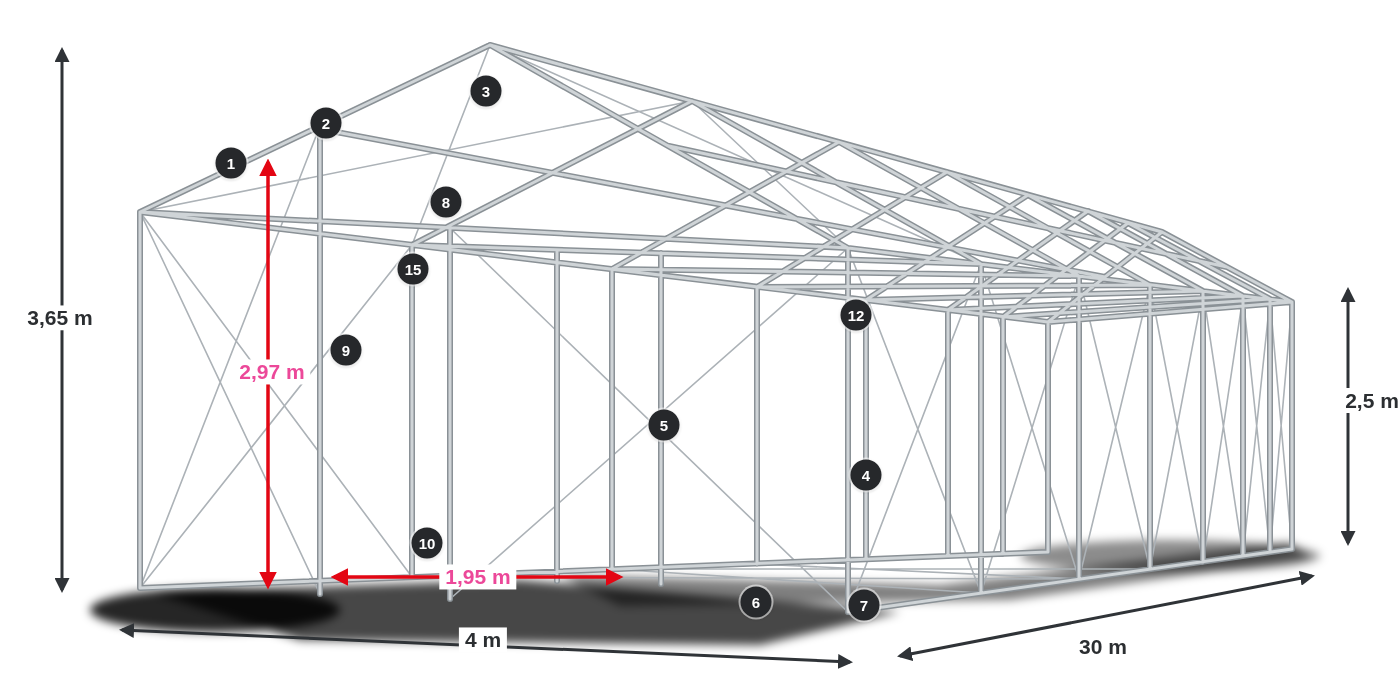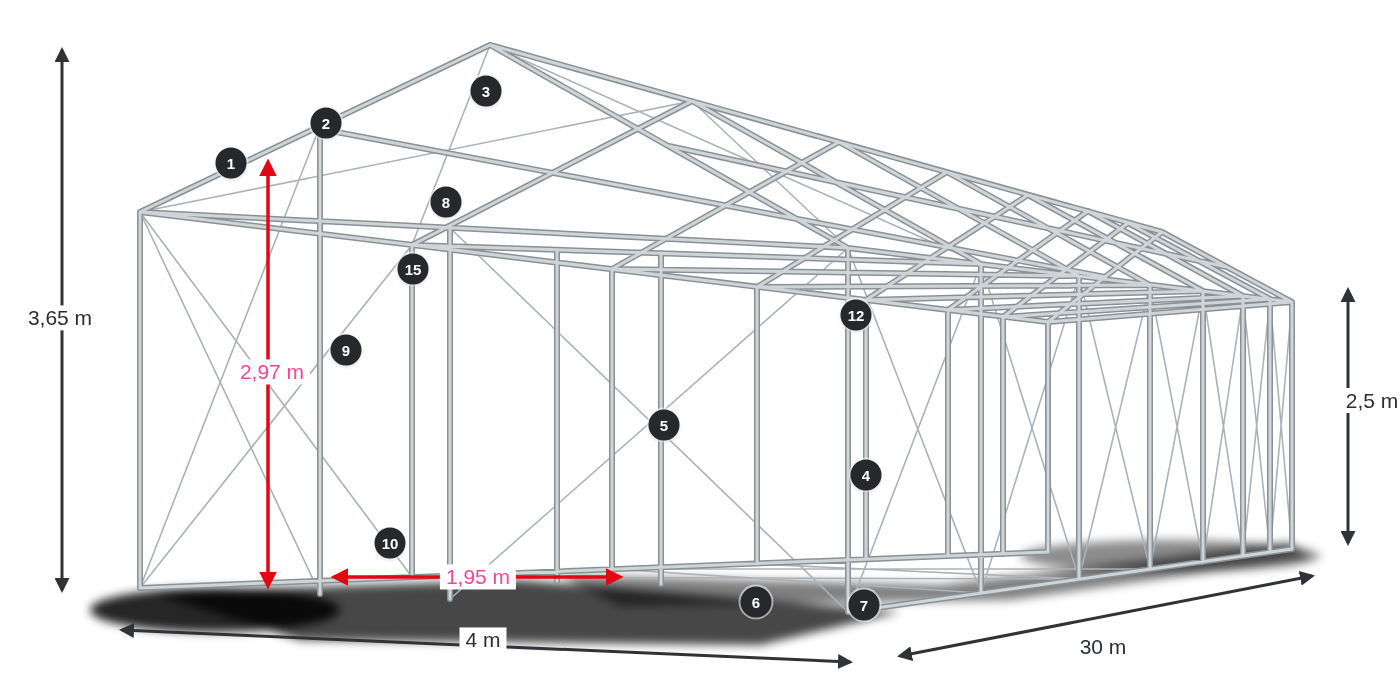--- a/index.html
+++ b/index.html
@@ -12,21 +12,21 @@
   }
   .stage svg{position:absolute;left:0;top:0;width:1400px;height:700px;}
   .tube-out{stroke:#8a9196;stroke-width:6;fill:none;stroke-linecap:round;stroke-linejoin:round;}
   .tube-in{stroke:#cfd4d7;stroke-width:3;fill:none;stroke-linecap:round;stroke-linejoin:round;}
   .brace{stroke:#acb2b7;stroke-width:1.6;fill:none;}
   .dim-dark{stroke:#2f3337;stroke-width:3;fill:none;}
   .dim-red{stroke:#e30613;stroke-width:3.5;fill:none;}
   .dim-label{
     position:absolute;transform:translate(-50%,-50%);
     background:#ffffff;padding:1px 6px;
-    font-weight:normal;font-size:21px;color:#2b2e31;
+    font-weight:bold;font-size:21px;color:#2b2e31;
     white-space:nowrap;line-height:1.1;
   }
   .dim-label.red{color:#ec4899;}
   .badge{
     position:absolute;transform:translate(-50%,-50%);
     width:31px;height:31px;border-radius:50%;
     background:#26282b;color:#ffffff;
     font-weight:bold;font-size:15px;
     display:flex;align-items:center;justify-content:center;
     box-shadow:0 0 0 2px rgba(255,255,255,0.55), 0 1px 3px rgba(0,0,0,0.35);
@@ -124,17 +124,17 @@
 
   <div class="badge" style="left:231px;top:163px;">1</div>
   <div class="badge" style="left:326px;top:123px;">2</div>
   <div class="badge" style="left:486px;top:91px;">3</div>
   <div class="badge" style="left:866px;top:475px;">4</div>
   <div class="badge" style="left:664px;top:425px;">5</div>
   <div class="badge" style="left:756px;top:602px;">6</div>
   <div class="badge" style="left:864px;top:605px;">7</div>
   <div class="badge" style="left:446px;top:202px;">8</div>
   <div class="badge" style="left:346px;top:350px;">9</div>
-  <div class="badge" style="left:390px;top:543px;">10</div>
+  <div class="badge" style="left:427px;top:543px;">10</div>
   <div class="badge" style="left:413px;top:269px;">15</div>
   <div class="badge" style="left:856px;top:315px;">12</div>
 
 </div>
 
 </body></html>

